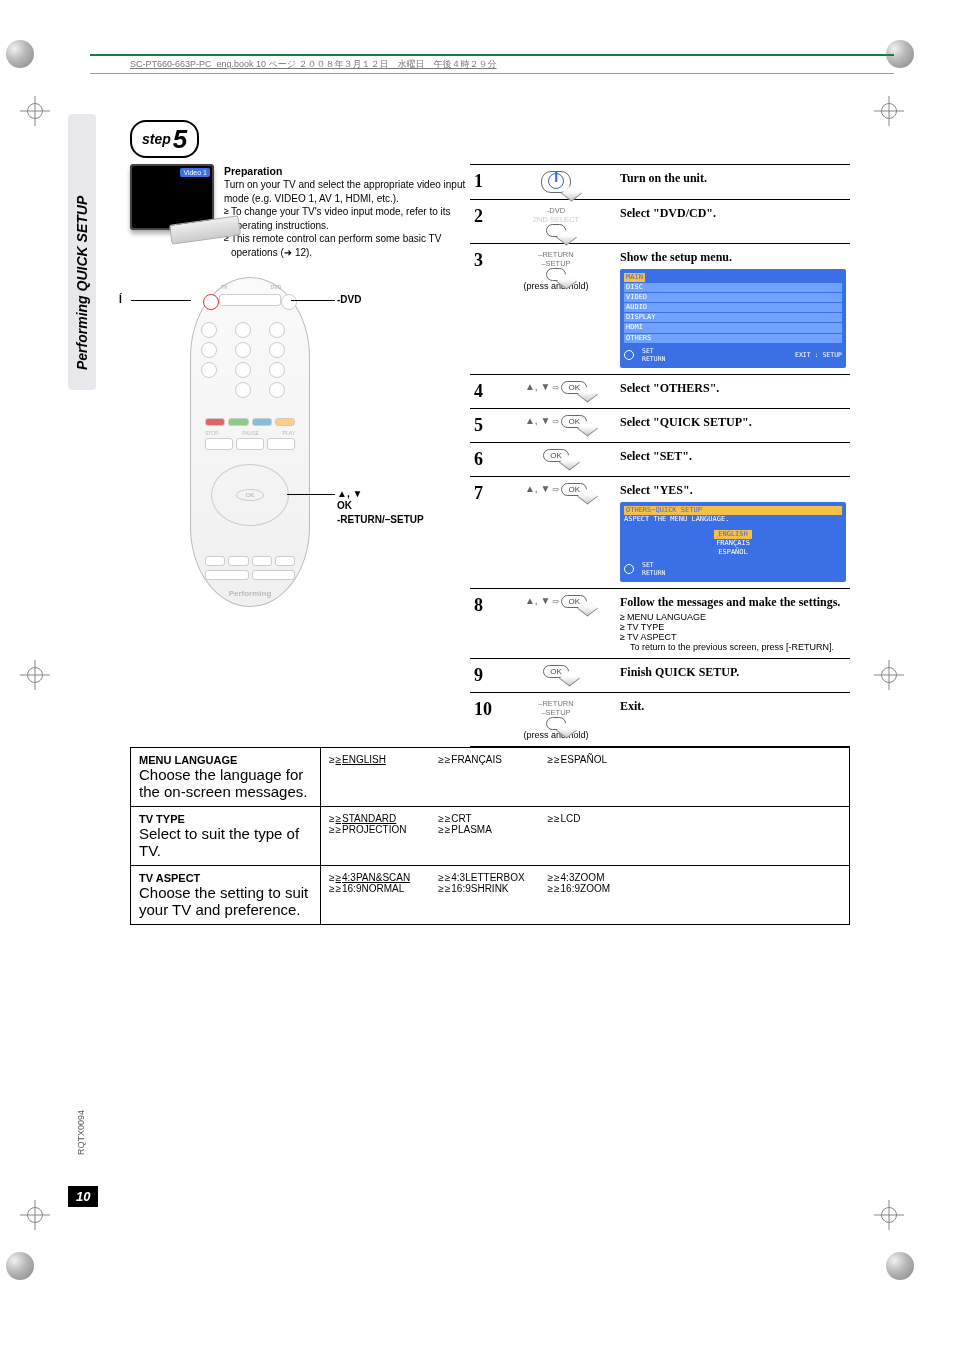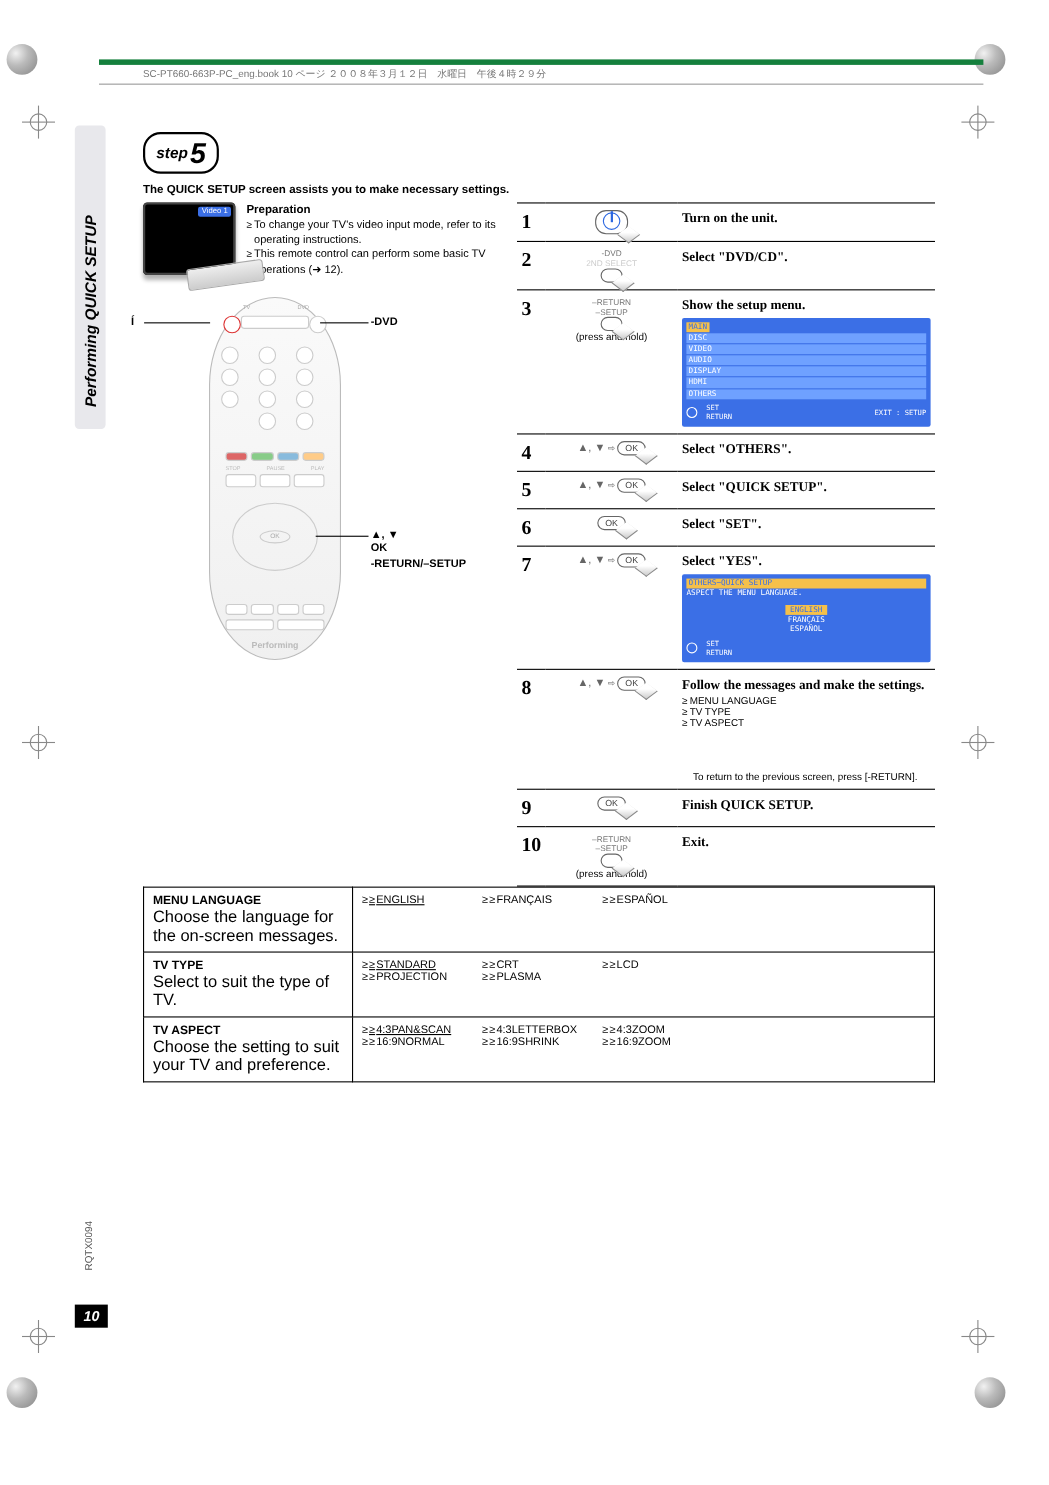--- a/index.html
+++ b/index.html
@@ -16,25 +16,26 @@
     position: relative;
     width: 954px;
     height: 1350px;
     padding: 40px;
   }
   .header-strip {
     position: absolute;
     top: 54px;
     left: 90px;
     right: 60px;
-    border-top: 5px solid #15803d;
+    border-top: 2px solid #15803d;
     border-bottom: 1px solid #999;
     font-size: 9px;
     padding: 2px 40px;
     color: #777;
+    text-decoration: underline;
   }
   .corner-decoration {
     position: absolute;
     width: 28px;
     height: 28px;
     border-radius: 50%;
     background: radial-gradient(circle at 30% 30%, #eee 0%, #aaa 40%, #888 70%, #666 100%);
     opacity: .8;
   }
   .content {
@@ -239,33 +240,33 @@
 
   <div class="side-tab">Performing QUICK SETUP</div>
 
   <div class="content">
 
     <div class="step-badge">
       <span>step</span>
       <span class="num">5</span>
     </div>
 
-    <div class="quick-setup-line">The QUICK SETUP screen assists you to make necessary settings.</div>
 
     <div class="two-col">
       <div class="left-col">
         <div class="tv-block">
           <div style="position:relative;">
             <div class="tv-mock">
               <div class="video-label">Video 1</div>
               <div class="remote-bottom"></div>
             </div>
           </div>
           <div class="prep-body" style="flex:1;">
             <div class="prep-title">Preparation</div>
+            <div>Turn on your TV and select the appropriate video input mode (e.g. VIDEO 1, AV 1, HDMI, etc.).</div>
             <div class="bpt">
                 <span>To change your TV's video input mode, refer to its operating instructions.</span>
               </div>
             <div class="bpt">
                 <span>This remote control can perform some basic TV operations (➜ 12).</span>
               </div>
           </div>
         </div>
 
         <div class="remote">
@@ -415,21 +416,21 @@
           </tr>
           <tr>
             <td>8</td>
             <td><span class="tri">▲, ▼</span> ⇨ <span class="btn-draw cursor-arrow">OK</span></td>
             <td>
               <span class="title">Follow the messages and make the settings.</span>
               <div class="subnote">
                 <div class="b"><span>MENU LANGUAGE</span></div>
                 <div class="b"><span>TV TYPE</span></div>
                 <div class="b"><span>TV ASPECT</span></div>
-                <div style="padding-left:10px;margin-top:39px;">To return to the previous screen, press [-RETURN].</div>
+                <div style="padding-left:10px;">To return to the previous screen, press [-RETURN].</div>
               </div>
             </td>
           </tr>
           <tr>
             <td>9</td>
             <td><span class="btn-draw cursor-arrow">OK</span></td>
             <td><span class="title">Finish QUICK SETUP.</span></td>
           </tr>
           <tr>
             <td>10</td>

